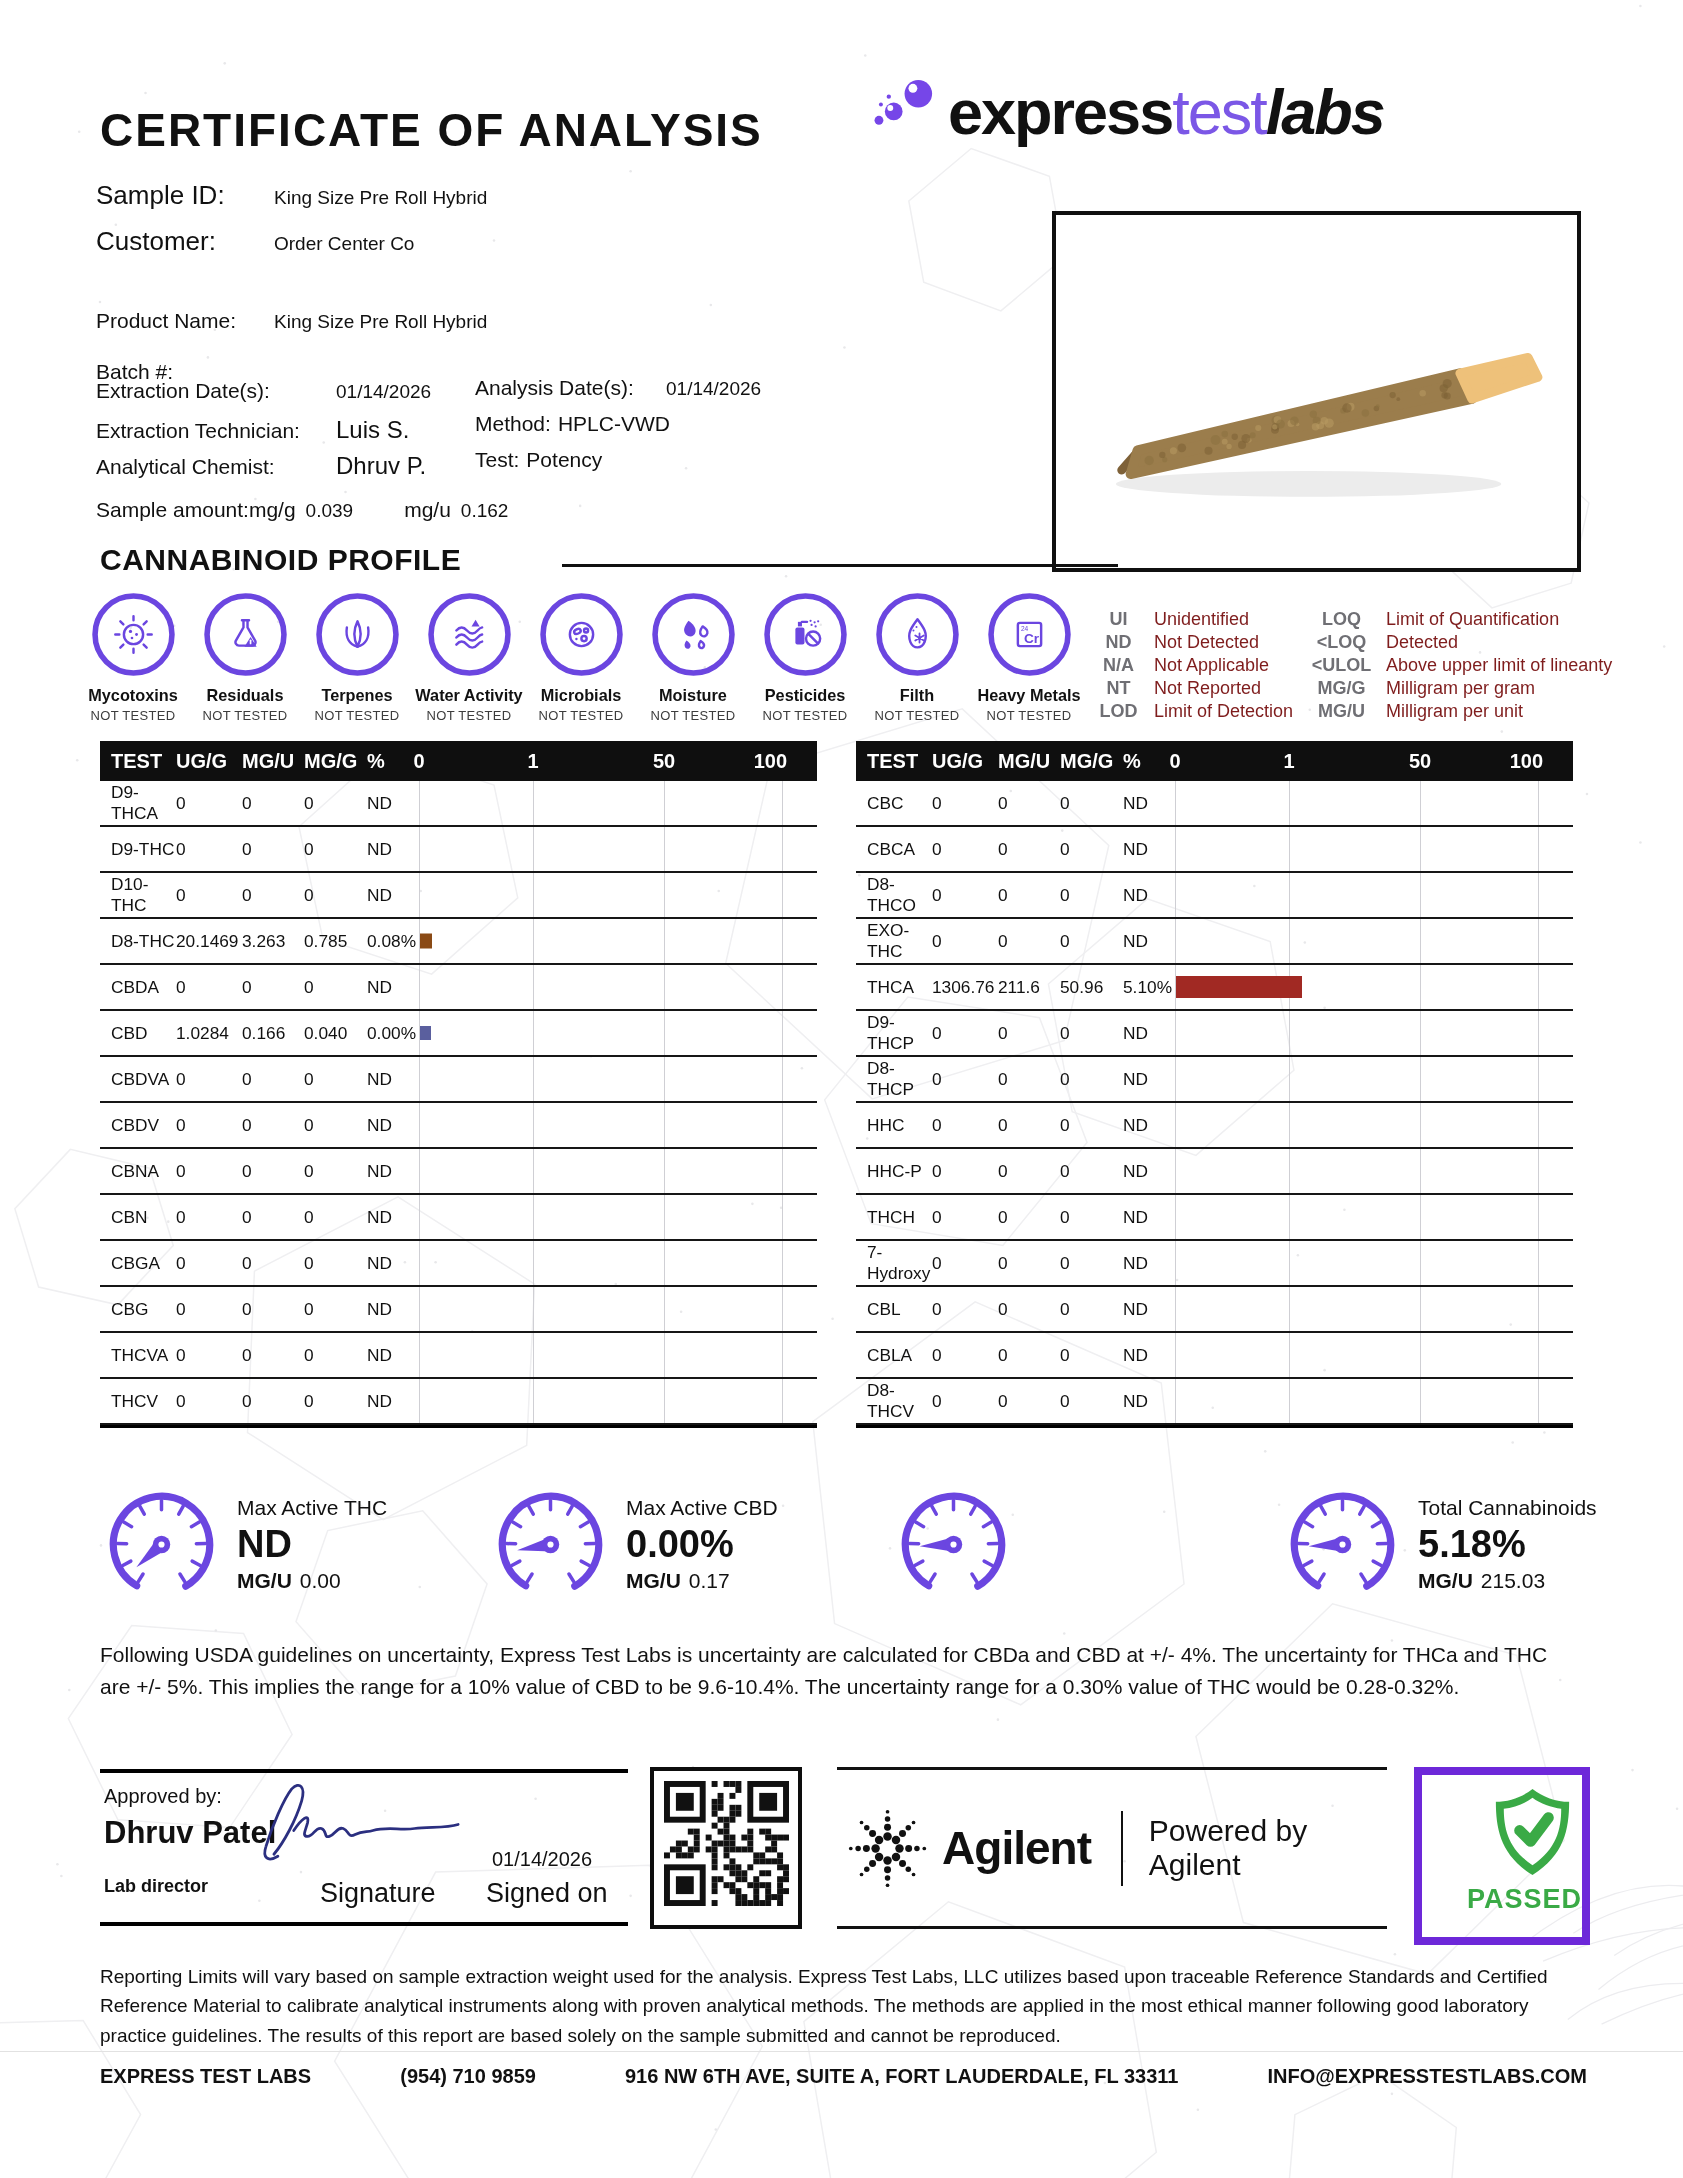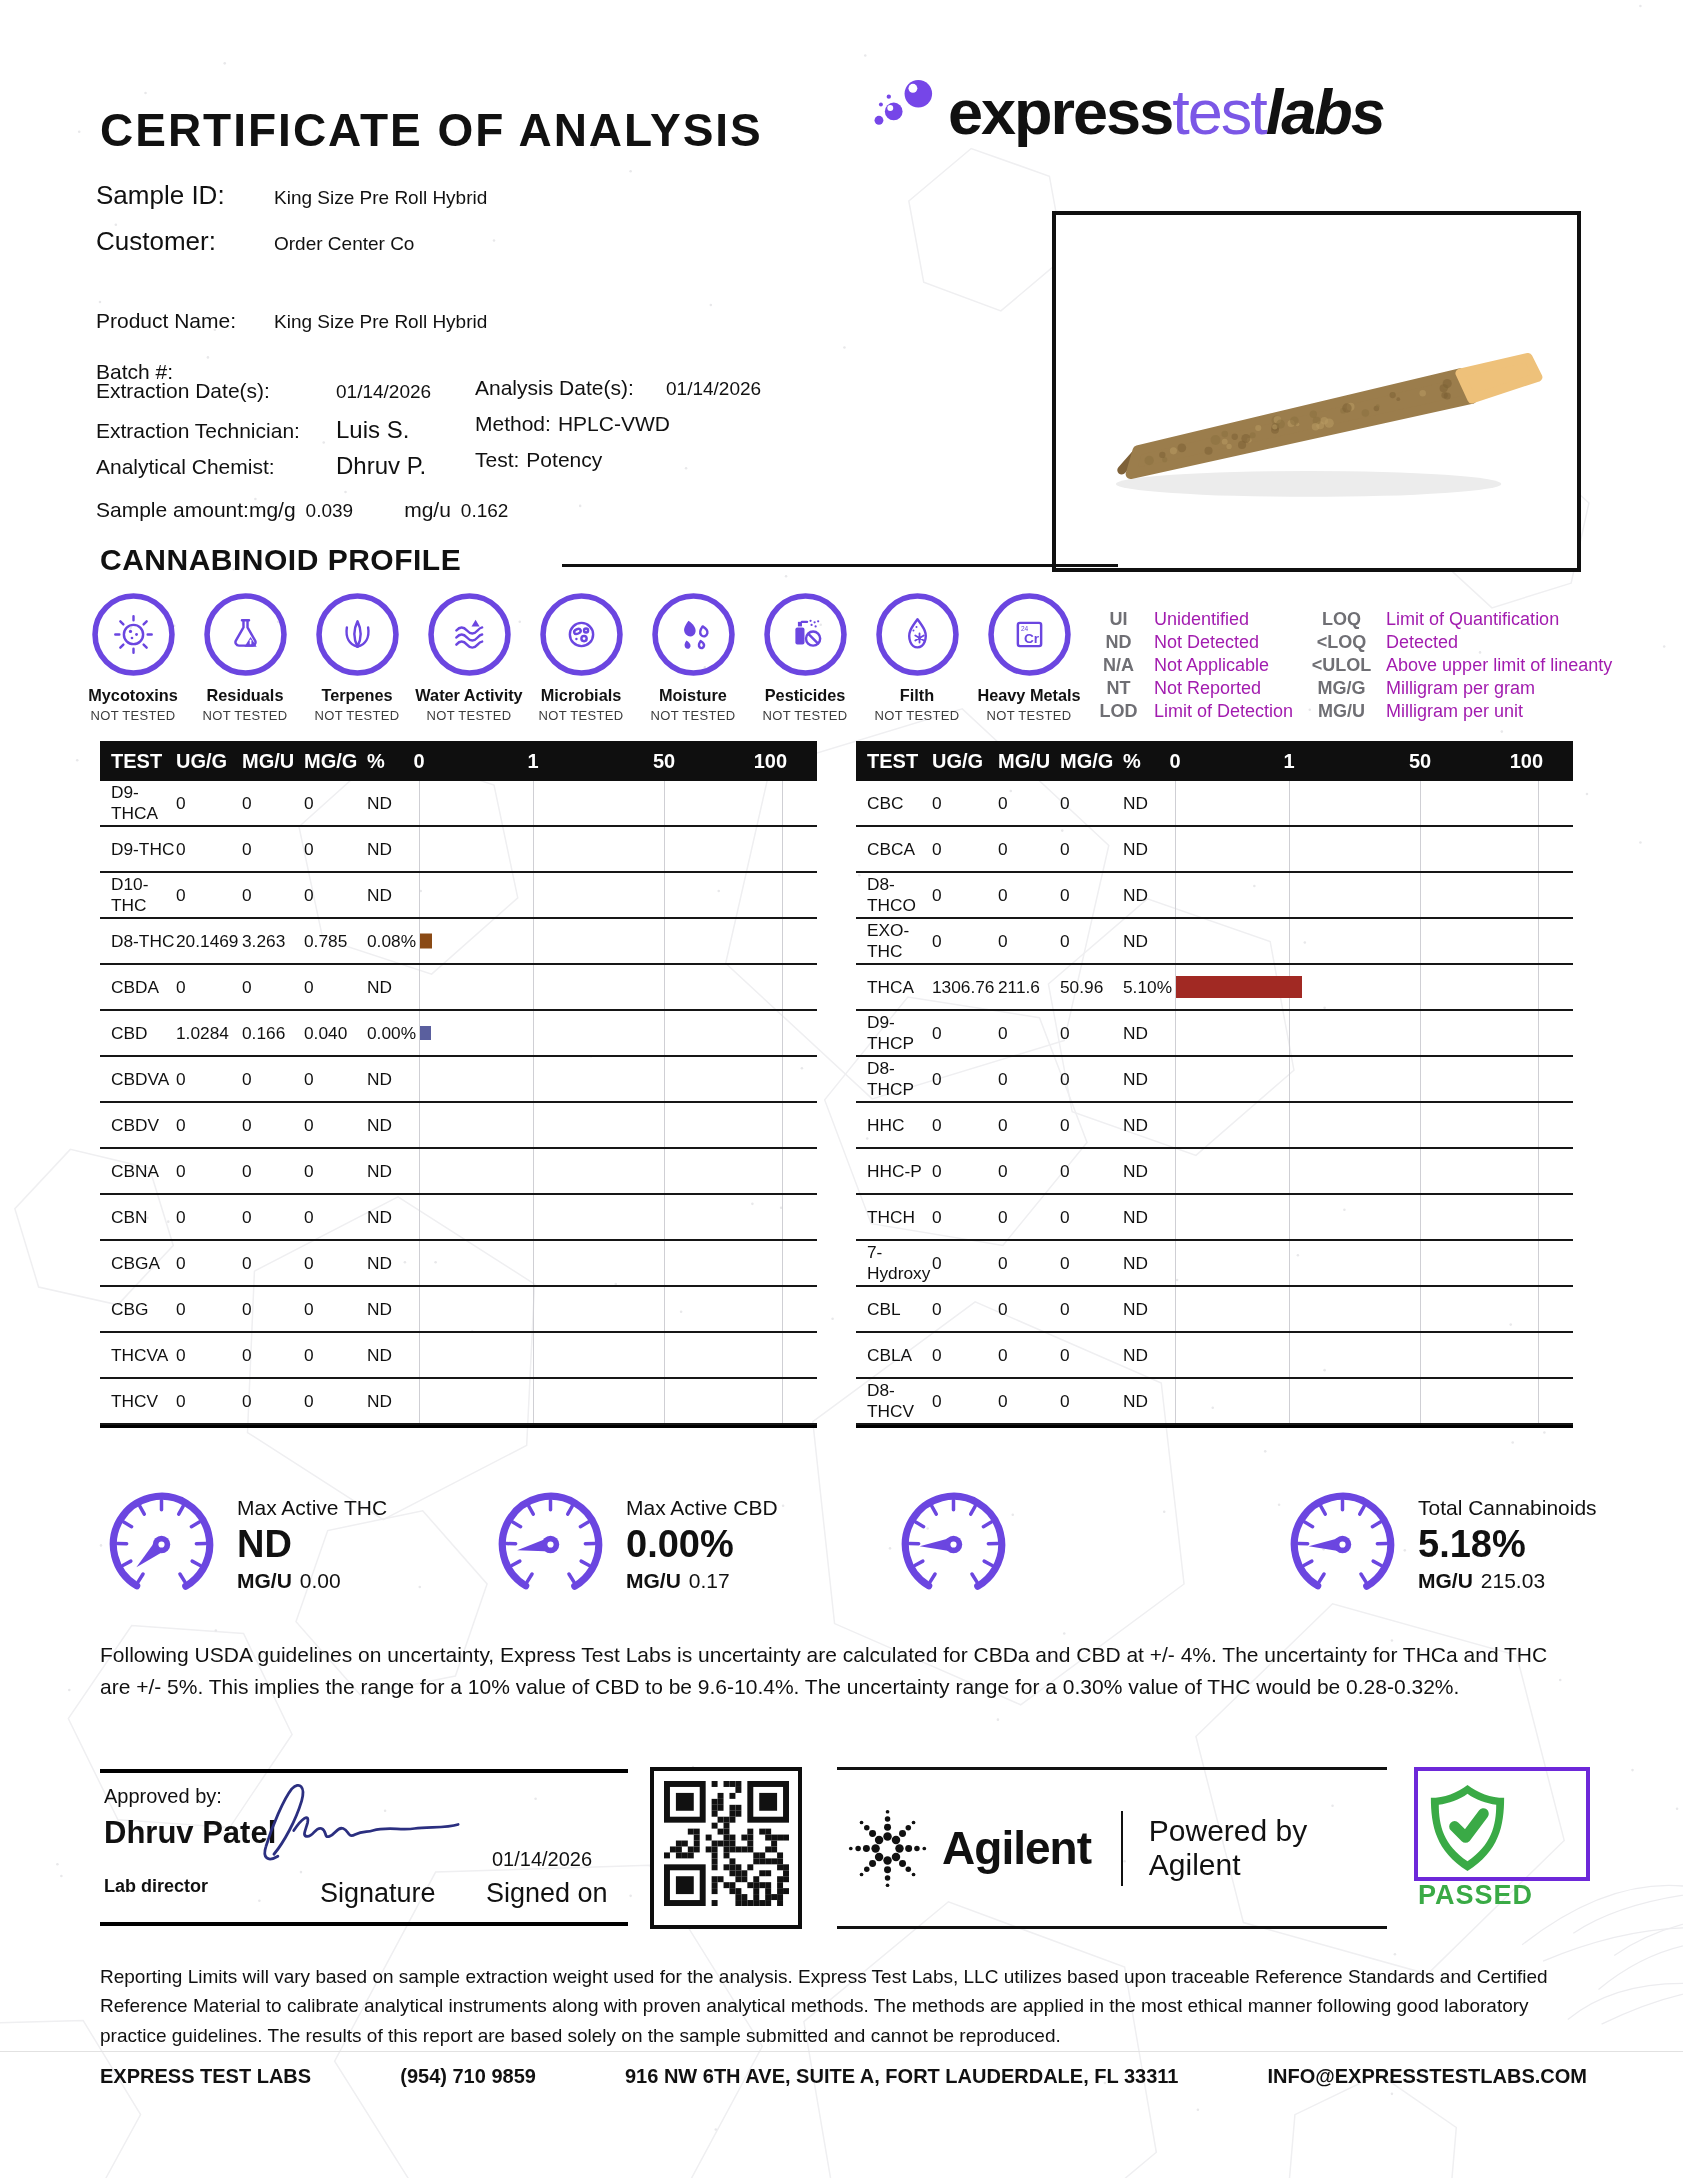--- a/index.html
+++ b/index.html
@@ -25,21 +25,21 @@
   .rule{position:absolute;left:562px;top:564px;width:556px;height:3px;background:#101010}
   #safety-row{position:absolute;left:77px;top:592px;display:flex}
   .panel{width:112px;text-align:center}
   .pname{font-size:16.3px;font-weight:bold;margin-top:5px}
   .pstatus{font-size:13px;color:#3c3c3c;margin-top:3px;letter-spacing:0.3px}
   #legend{position:absolute;left:1093px;top:608px;display:flex}
   .lcol2{margin-left:14px}
   .lrow{display:flex;height:23px;align-items:center;font-size:18px;white-space:nowrap}
   .lkey{width:51px;text-align:center;margin-right:10px;font-weight:bold;color:#6f6f74}
   .lcol2 .lkey{width:69px}
-  .lval{color:#a21caf}
+  .lval{color:#7f1d1d}
   .ctable{position:absolute;top:741px;width:717px}
   #table-left{left:100px}
   #table-right{left:856px}
   .thead{height:40px;background:#0f0f0f;color:#fff;display:flex;align-items:center;padding-left:11px;position:relative;font-weight:bold;font-size:20px;box-sizing:border-box}
   .tbody{position:relative;border-bottom:3px solid #000}
   .trow{height:46px;display:flex;align-items:center;padding-left:11px;position:relative;border-bottom:2px solid #161616;font-size:17.3px;box-sizing:border-box}
   .c0{width:65px}.c1{width:66px}.c2{width:62px}.c3{width:63px}.c4{width:50px}
   .gridline{position:absolute;top:0;bottom:0;width:1px;background:#cfcfd4}
   .scale-label{position:absolute;transform:translateX(-50%);font-weight:bold;font-size:20px}
   .bar{position:absolute;top:50%;transform:translateY(-50%)}
@@ -56,21 +56,21 @@
   .ap-role{position:absolute;left:4px;top:103px;font-size:18px;font-weight:800}
   .ap-sig{position:absolute;left:150px;top:4px}
   .ap-sig-label{position:absolute;left:220px;top:105px;font-size:27px}
   .ap-date{position:absolute;left:392px;top:75px;font-size:20px}
   .ap-signed{position:absolute;left:386px;top:105px;font-size:27px}
   .qrbox{position:absolute;left:650px;top:1767px;width:152px;height:162px;border:4px solid #0d0d0d;box-sizing:border-box;padding:10px;background:#fff}
   .agilent{position:absolute;left:837px;top:1767px;width:550px;height:162px;border-top:3px solid #111;border-bottom:3px solid #111;display:flex;align-items:center;box-sizing:border-box}
   .ag-name{font-size:46px;font-weight:800;margin-left:4px;letter-spacing:-1px}
   .ag-div{width:2px;height:75px;background:#111;margin:0 26px 0 30px}
   .ag-powered{font-size:30px}
-  .passed{position:absolute;left:1414px;top:1767px;width:176px;height:114px;border:4px solid #6d28d9;box-sizing:border-box;text-align:left;padding-top:8px}
+  .passed{position:absolute;left:1414px;top:1767px;width:176px;height:178px;border:8px solid #6d28d9;box-sizing:border-box;text-align:right;padding-top:8px}
   .passed-label{color:#3aaa46;font-weight:800;font-size:27px;letter-spacing:1px;margin-top:-2px}
   .disclaimer{position:absolute;left:100px;top:1962px;width:1487px;font-size:19px;line-height:1.55;color:#101010}
   .fdiv{position:absolute;left:0;top:2051px;width:1683px;height:1px;background:#e2e2e2}
   .footer{position:absolute;left:100px;top:2065px;width:1487px;display:flex;justify-content:space-between;font-weight:bold;font-size:20px;white-space:nowrap}
 </style>
 </head>
 <body>
 
 <div class="page">
   <svg id="bgsvg" width="1683" height="2178" viewBox="0 0 1700 2200">

